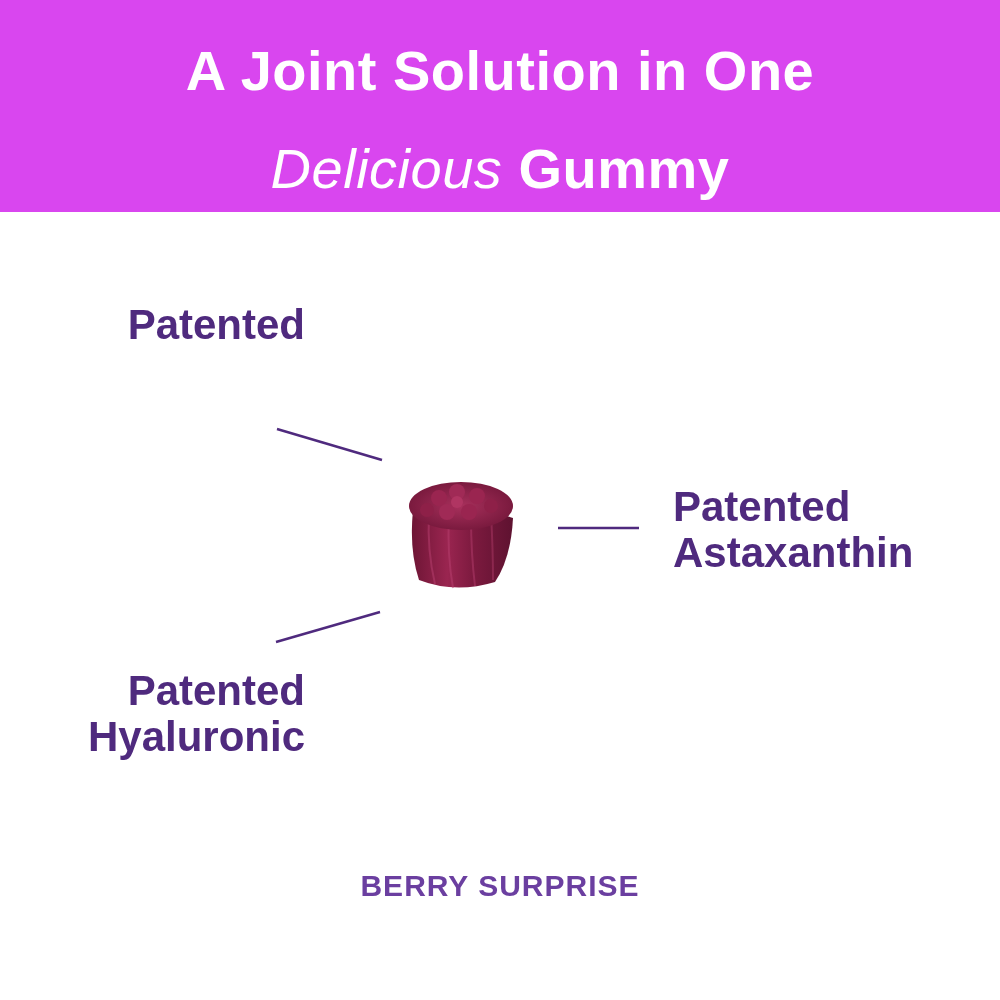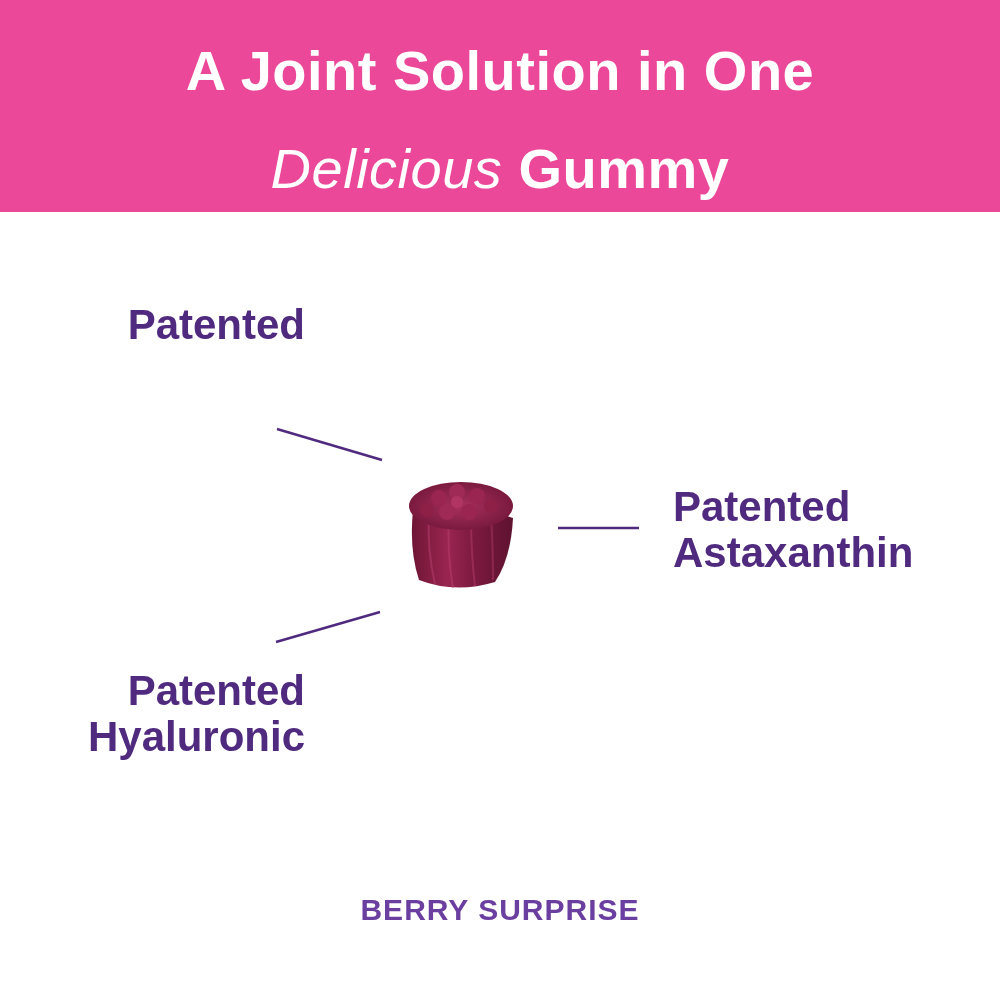--- a/index.html
+++ b/index.html
@@ -1,29 +1,29 @@
 <!DOCTYPE html>
 <html><head>
 <meta charset="utf-8">
 <style>
   html,body{margin:0;padding:0;}
   body{width:1000px;height:1000px;background:#ffffff;position:relative;overflow:hidden;font-family:"Liberation Sans","DejaVu Sans",sans-serif;}
-  .header{position:absolute;left:0;top:0;width:1000px;height:212px;background:#ec4899;}
+  .header{position:absolute;left:0;top:0;width:1000px;height:212px;background:#d946ef;}
   .h-line{position:absolute;left:0;width:1000px;text-align:center;color:#ffffff;font-weight:700;font-size:56px;letter-spacing:0.5px;}
   .h1{top:38px;}
   .h2{top:112px;margin-top:24px;}
   .h2 .ital{font-style:italic;font-weight:400;}
   .label{position:absolute;color:#4f2a7e;font-weight:700;font-size:42px;line-height:46px;}
   .label.right-align{text-align:right;}
   .l-krill{left:60px;width:245px;top:302px;}
   .l-asta{left:673px;width:300px;top:484px;}
   .l-hyal{left:40px;width:265px;top:668px;}
   .lines{position:absolute;left:0;top:0;width:1000px;height:1000px;}
   .gummy{position:absolute;left:395px;top:470px;width:130px;height:125px;}
-  .flavor{position:absolute;left:300px;width:400px;top:892px;text-align:center;color:#6b3fa0;font-weight:700;font-size:30px;line-height:36px;letter-spacing:1px;}
+  .flavor{position:absolute;left:300px;width:400px;top:868px;text-align:center;color:#6b3fa0;font-weight:700;font-size:30px;line-height:36px;letter-spacing:1px;}
 </style>
 </head>
 <body>
 
 <div class="header">
   <div class="h-line h1">A Joint Solution in One</div>
   <div class="h-line h2">
     <span class="ital">Delicious</span>
     <span>Gummy</span>
   </div>

